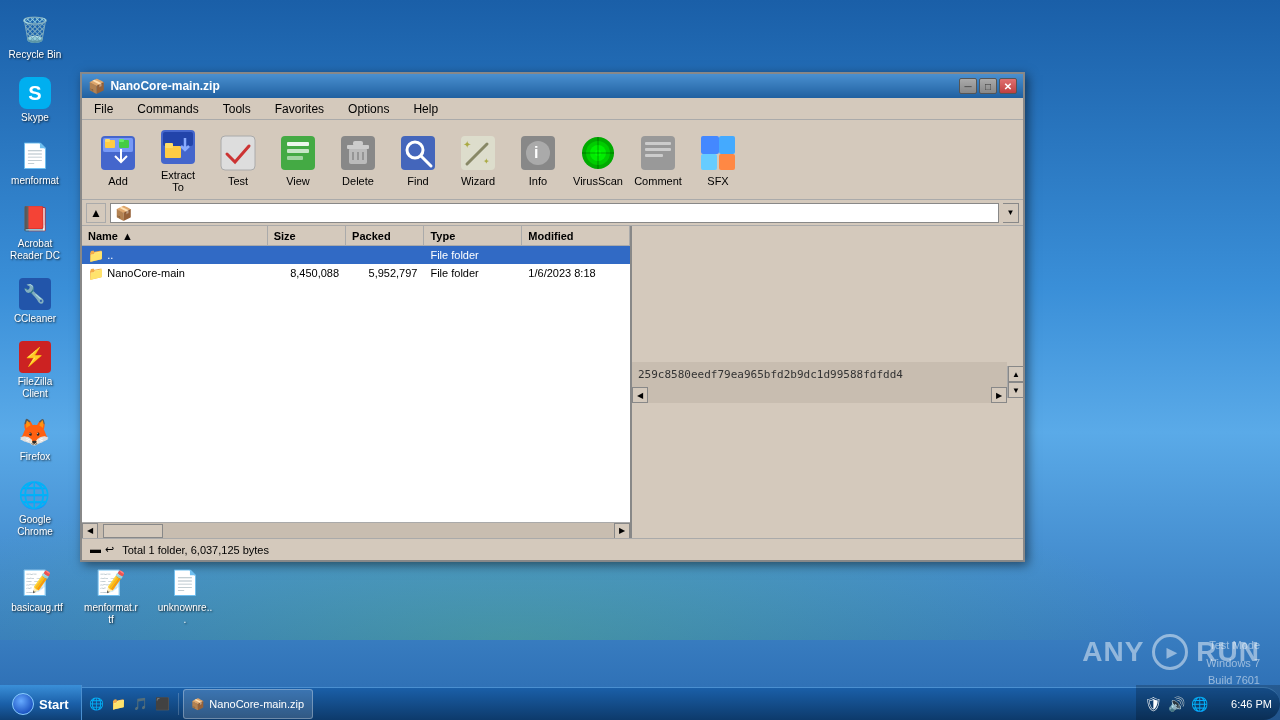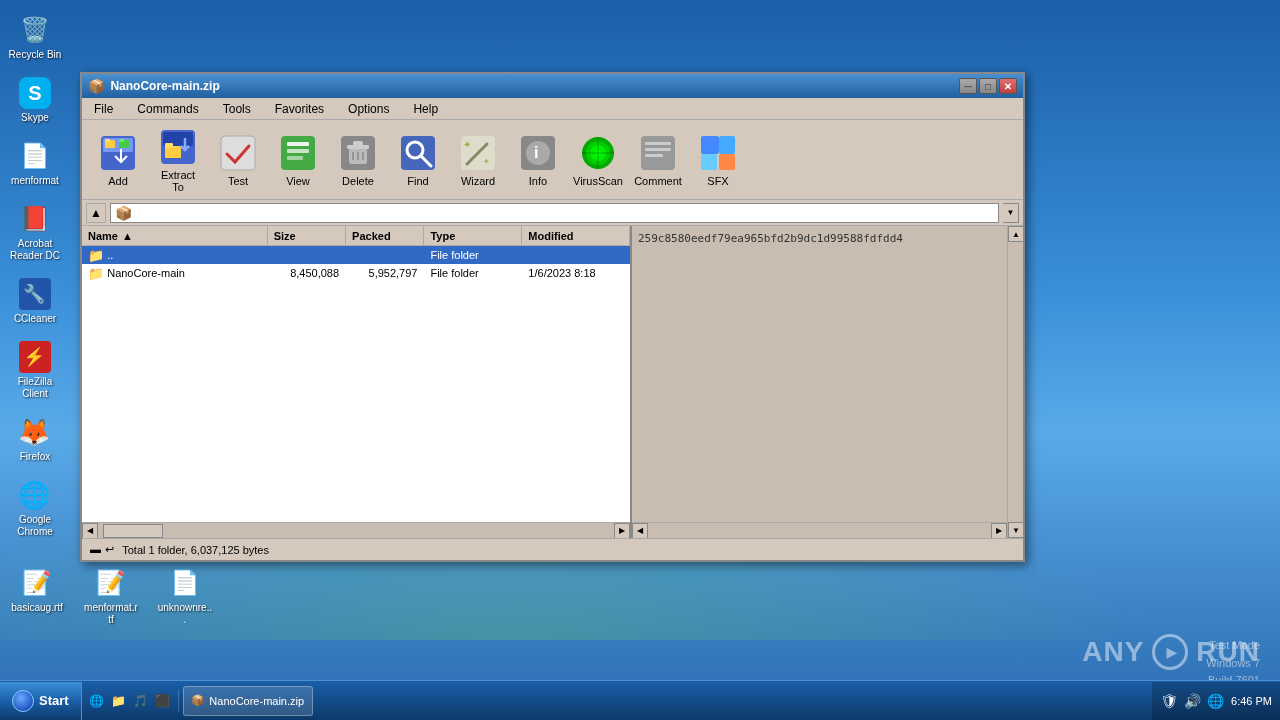--- a/index.html
+++ b/index.html
@@ -82,26 +82,27 @@
       flex-direction: row;
       gap: 10px;
     }
 
     
     .taskbar {
       position: absolute;
       bottom: 0;
       left: 0;
       right: 0;
-      height: 40px;
+      height: 33px;
       background: linear-gradient(180deg, #1a5fa8 0%, #0d3a6b 100%);
       display: flex;
       align-items: center;
       border-top: 1px solid #4a8fd0;
       z-index: 100;
+      border-radius: 18px;
     }
 
     .start-button {
       height: 38px;
       padding: 0 12px;
       background: linear-gradient(180deg, #3a8fd8 0%, #1a5fa8 50%, #0d3a6b 100%);
       border: none;
       border-right: 1px solid #4a8fd0;
       color: white;
       font-size: 13px;
@@ -153,20 +154,21 @@
 
     .tray-icon {
       font-size: 14px;
       color: white;
     }
 
     .tray-time {
       color: white;
       font-size: 11px;
       text-align: right;
+      margin-left: 16px;
     }
 
     
     .winrar-window {
       position: absolute;
       top: 72px;
       left: 80px;
       width: 945px;
       height: 490px;
       background: #d4c9bc;
@@ -500,20 +502,21 @@
     .col-name { width: 190px; }
     .col-size { width: 80px; text-align: right; }
     .col-packed { width: 80px; text-align: right; }
     .col-type { width: 100px; }
     .col-modified { width: 110px; }
 
     .preview-pane-wrapper {
       display: flex;
       flex: 1;
       overflow: hidden;
+      align-items: center;
     }
 
     .v-scrollbar {
       width: 16px;
       background: #d4c9bc;
       border-left: 1px solid #aaa;
       display: flex;
       flex-direction: column;
     }
 

